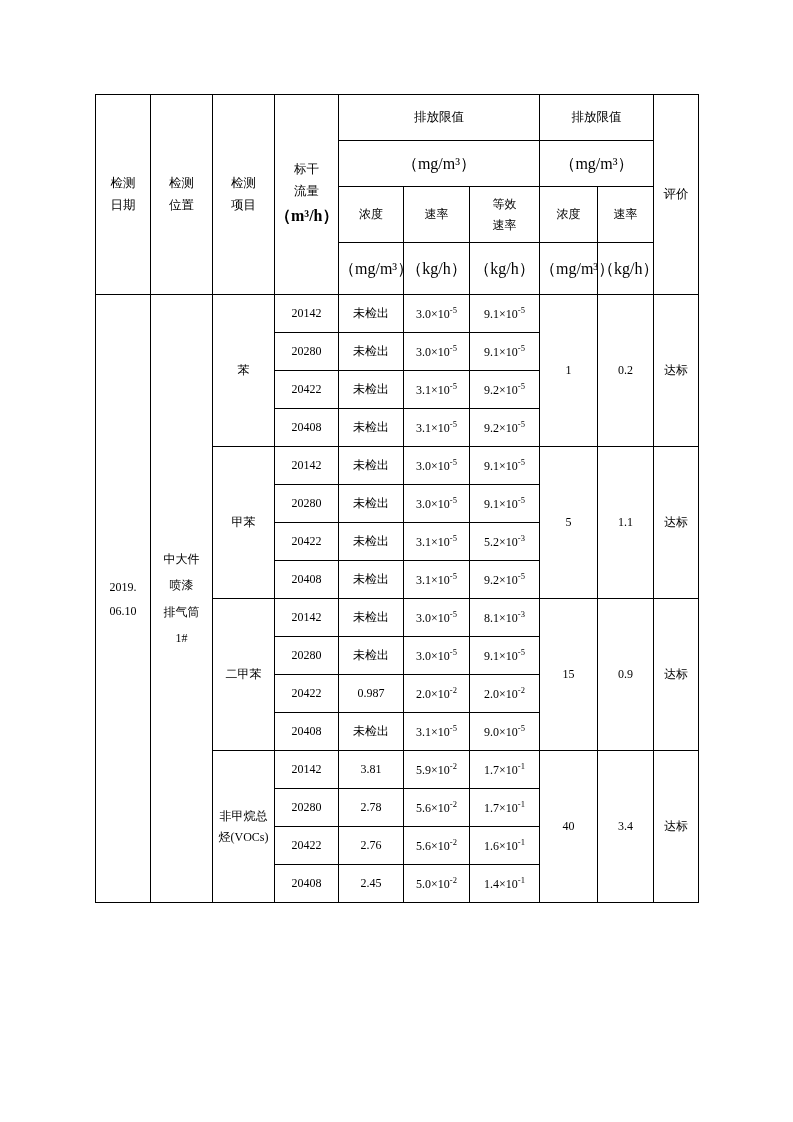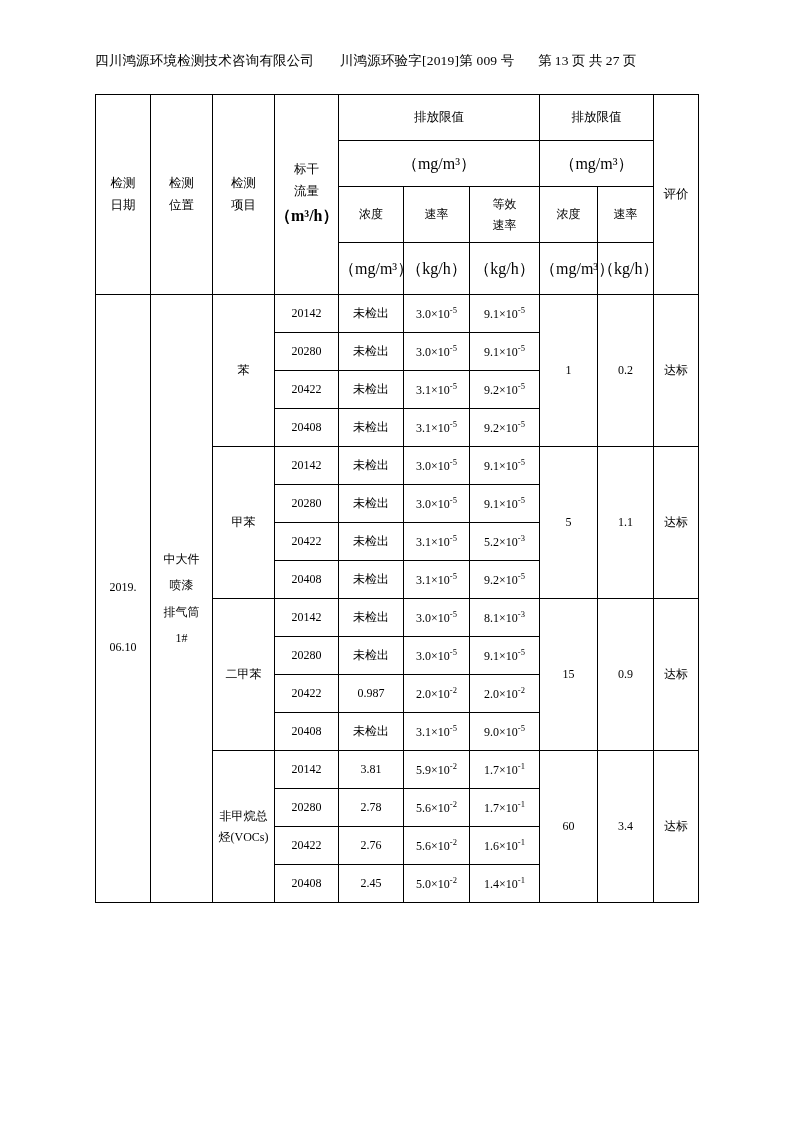--- a/index.html
+++ b/index.html
@@ -73,38 +73,33 @@
   .colF { width: 66px; }
   .colG { width: 70px; }
   .colH { width: 58px; }
   .colI { width: 56px; }
   .colJ { width: 45px; }
 
   .cellval { font-size: 12px; }
   sup { font-size: 8.5px; vertical-align: super; }
 
   .vstack div { line-height: 1.75; }
-  .date-cell div { line-height: 2.0; margin-top: 36px; }
+  .date-cell div { line-height: 2.0; }
   .loc-cell div { line-height: 2.2; }
   .rowh { height: 38px; }
   .hdr-row1 { height: 46px; }
   .hdr-row2 { height: 46px; }
   .hdr-row3 { height: 56px; }
   .hdr-row4 { height: 52px; }
 </style>
 </head>
 <body>
 
 <div class="page">
 
-  <div class="header">
-    <span class="company">四川鸿源环境检测技术咨询有限公司</span>
-    <span class="code">川鸿源环验字[2019]第 009 号</span>
-    <span class="pageno"><span>第</span><span class="num">13</span><span>页 共</span><span class="num">27</span><span>页</span></span>
-  </div>
 
   <table class="report">
     <colgroup>
       <col class="colA">
         <col class="colB">
         <col class="colC">
         <col class="colD">
       <col class="colE">
         <col class="colF">
         <col class="colG">
@@ -269,21 +264,21 @@
         <td rowspan="4">
           <div class="vstack">
             <div>非甲烷总</div>
             <div>烃(VOCs)</div>
           </div>
         </td>
         <td class="cellval">20142</td>
         <td class="cellval">3.81</td>
         <td class="cellval"><span>5.9×10</span><sup>-2</sup></td>
         <td class="cellval"><span>1.7×10</span><sup>-1</sup></td>
-        <td rowspan="4" class="cellval">60</td>
+        <td rowspan="4" class="cellval">40</td>
         <td rowspan="4" class="cellval">3.4</td>
         <td rowspan="4" class="cellval">达标</td>
       </tr>
       <tr class="rowh">
         <td class="cellval">20280</td>
         <td class="cellval">2.78</td>
         <td class="cellval"><span>5.6×10</span><sup>-2</sup></td>
         <td class="cellval"><span>1.7×10</span><sup>-1</sup></td>
       </tr>
       <tr class="rowh">

